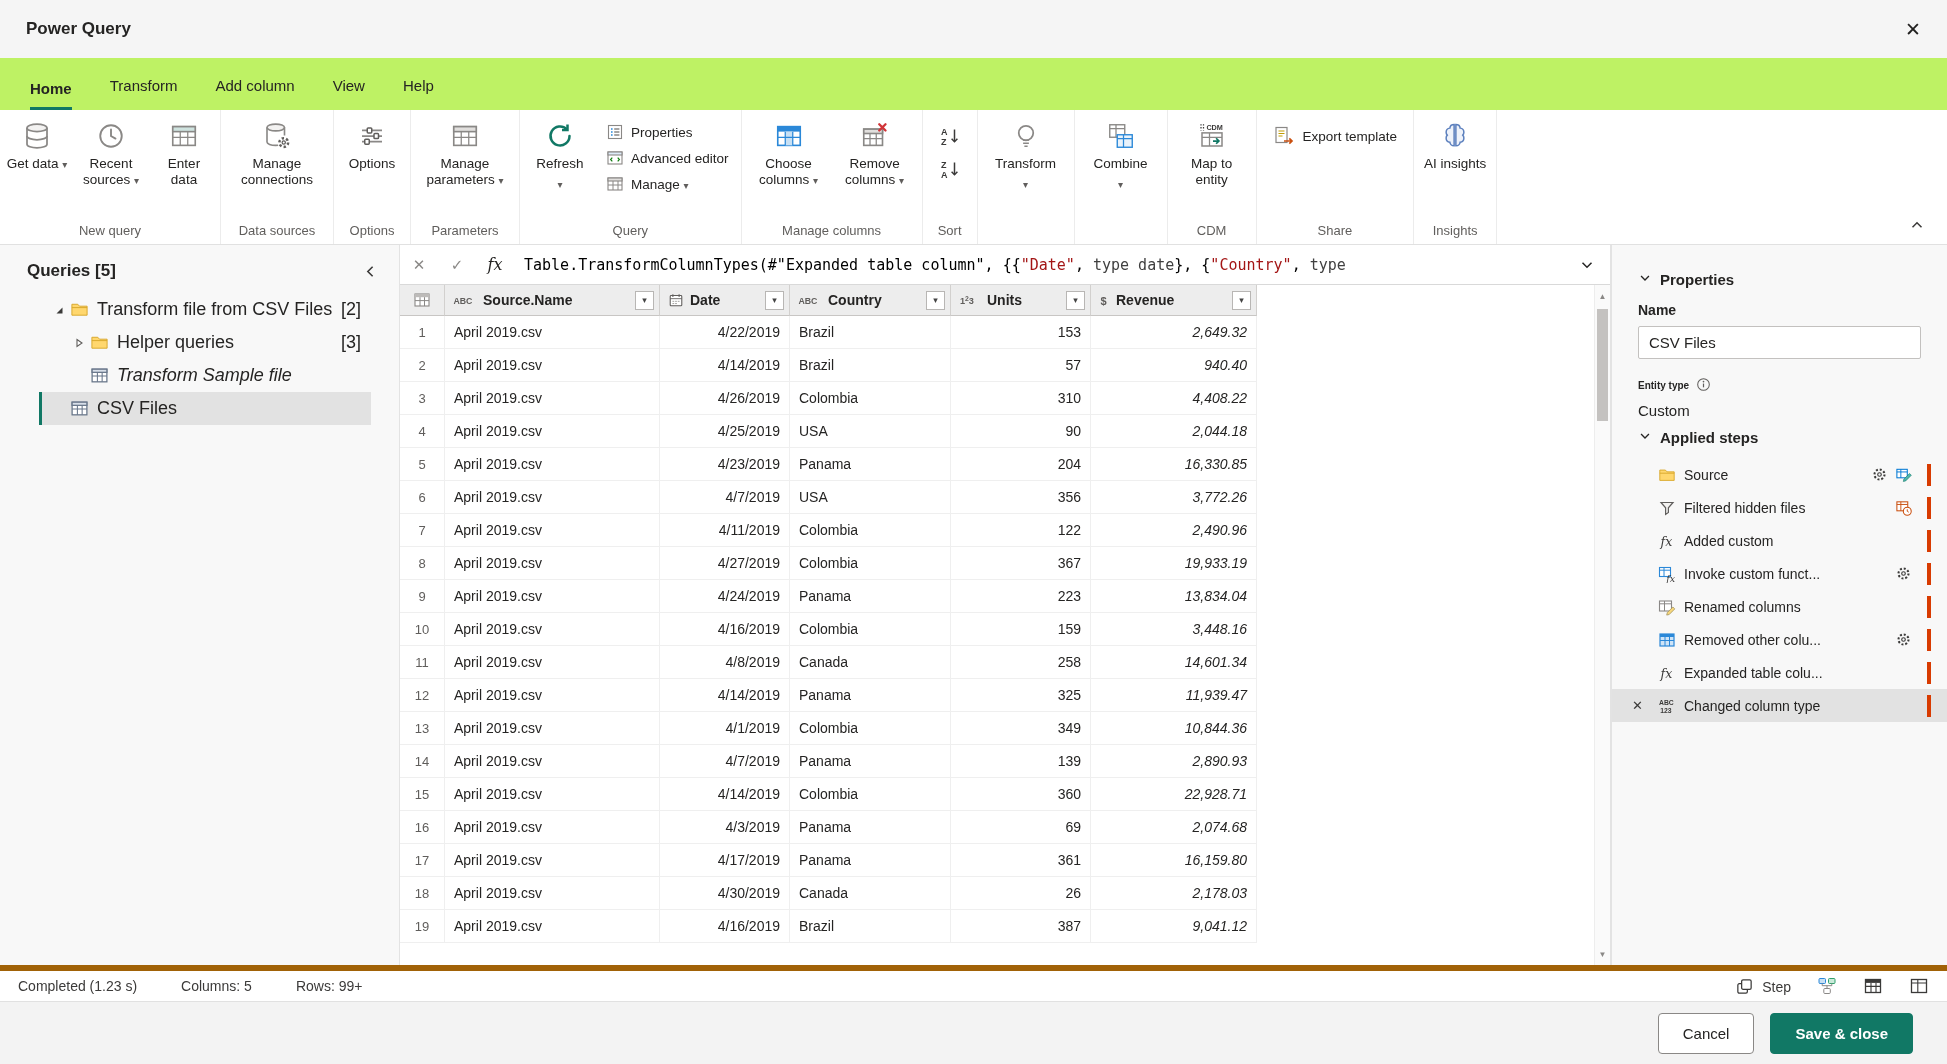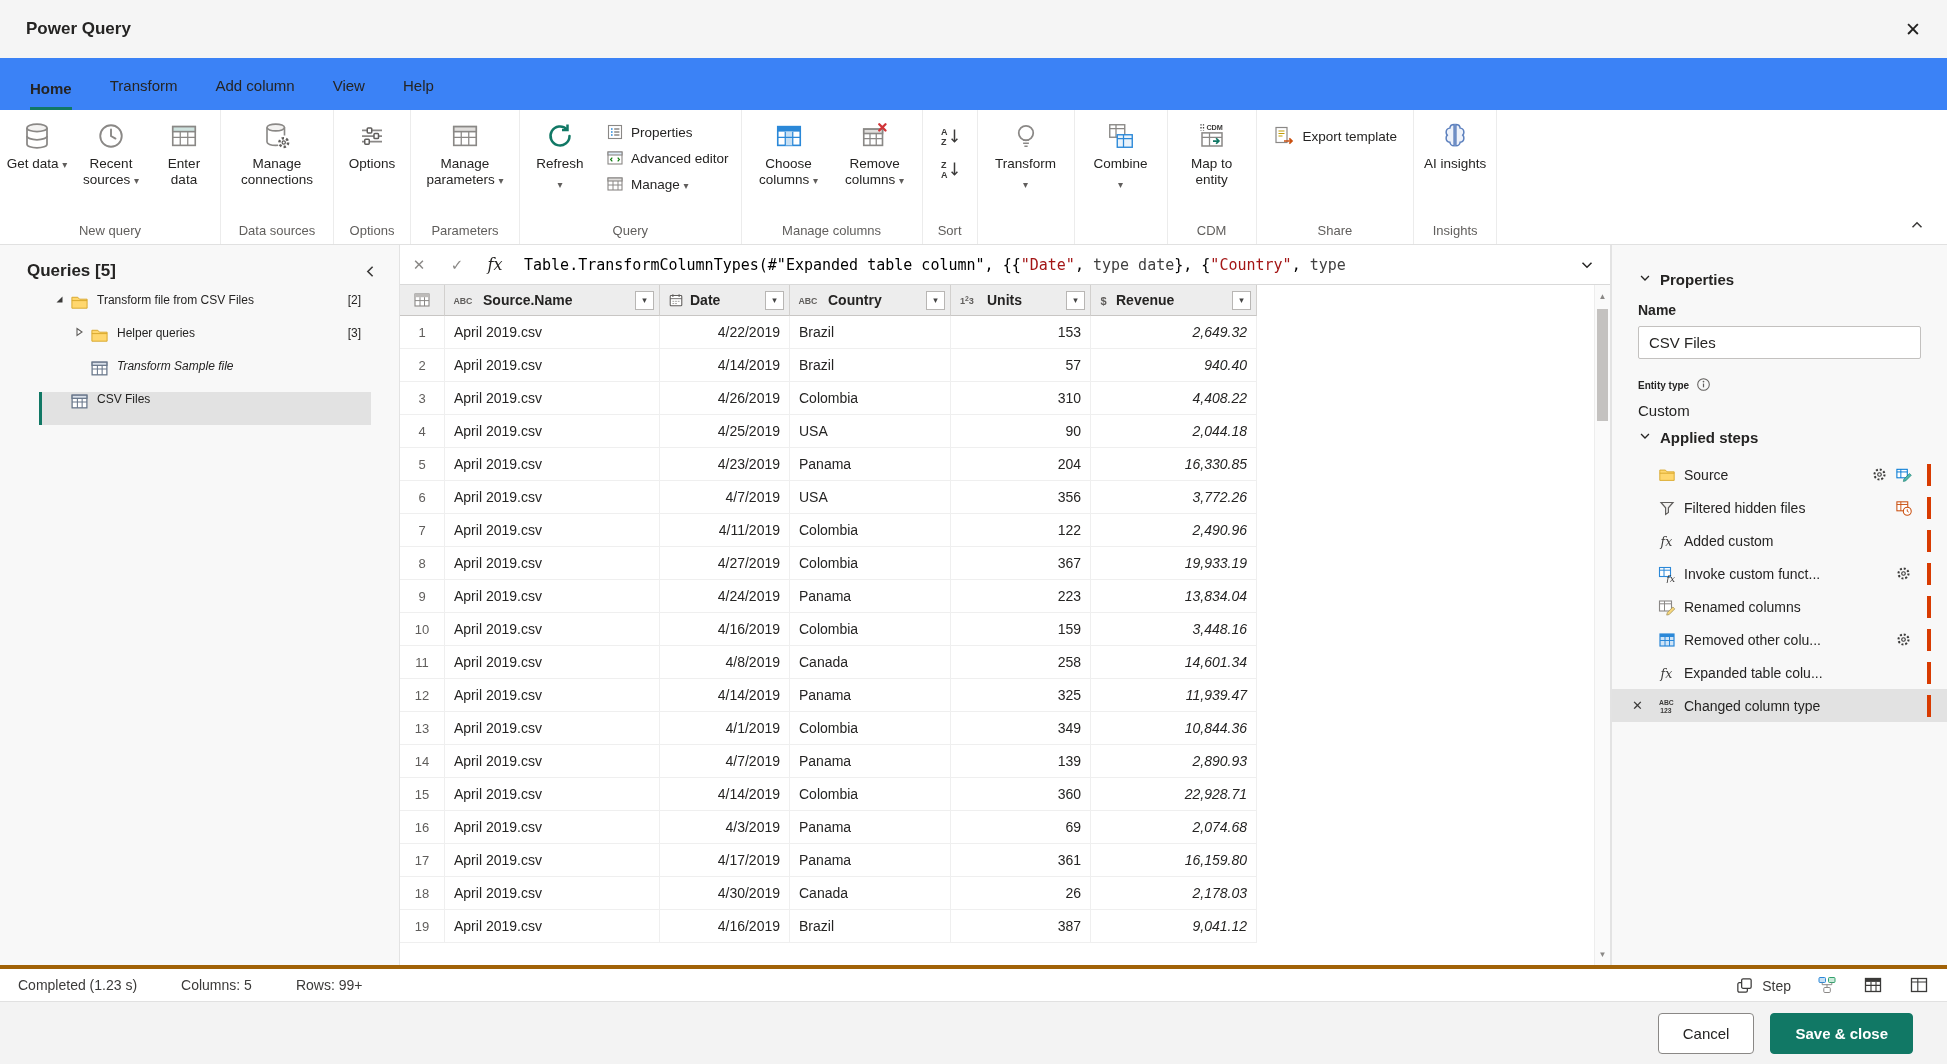--- a/index.html
+++ b/index.html
@@ -10,21 +10,21 @@
   
   .titlebar{height:58px;background:#f5f5f5;display:flex;align-items:center;padding:0 26px;position:relative;flex:none}
   .app-title{font-size:17px;font-weight:600}
   .searchbox{position:absolute;left:50%;top:11px;transform:translateX(-50%);width:735px;height:37px;
     background:#f8f8f8;border:1px solid #bdbdbd;border-radius:4px;display:flex;align-items:center;padding:0 12px;gap:10px}
   .s-input{flex:1;border:none;background:transparent;outline:none;font-size:15px;color:#252423;font-family:inherit}
   .s-input::placeholder{color:#5f5d5b}
   .win-close{margin-left:auto;font-size:19px;color:#201f1e}
 
   
-  .menubar{height:52px;background:#3b82f6;display:flex;align-items:flex-end;gap:38px;padding:0 30px;flex:none}
+  .menubar{height:52px;background:#bef264;display:flex;align-items:flex-end;gap:38px;padding:0 30px;flex:none}
   .tab{font-size:15px;padding-bottom:13px;color:#252423;border-bottom:3px solid transparent}
   .tab.active{font-weight:700;padding-bottom:10px;border-bottom:3px solid #117865}
 
   
   .ribbon{height:135px;background:#fff;border-bottom:1px solid #e1e1e1;position:relative;flex:none}
   .rgroups{display:flex;height:100%}
   .rgroup{display:flex;flex-direction:column;border-right:1px solid #ececec;padding:6px 4px 2px}
   .rbody{flex:1;display:flex;align-items:flex-start}
   .rlabel{height:24px;display:flex;align-items:center;justify-content:center;font-size:13px;color:#605e5c;white-space:nowrap;padding:0 8px}
   .rbtn{display:flex;flex-direction:column;align-items:center;text-align:center;font-size:13.5px;line-height:16px;color:#252423;padding:5px 2px;gap:5px}
@@ -38,21 +38,21 @@
   .rcollapse{position:absolute;right:22px;bottom:8px}
 
   
   .main{display:flex;height:720px;flex:none;background:#f3f3f3}
 
   
   .qpane{width:400px;background:#f8f8f8;border-right:1px solid #e3e3e3;padding-top:16px;display:flex;flex-direction:column}
   .q-head{display:flex;align-items:center;padding:0 20px 12px 27px}
   .q-title{font-size:17px;font-weight:600}
   .q-collapse{margin-left:auto;display:flex}
-  .trow{position:relative;height:33px;display:flex;margin-left:39px;margin-right:28px;padding-right:10px;font-size:12px}
+  .trow{position:relative;height:33px;display:flex;align-items:center;margin-left:39px;margin-right:28px;padding-right:10px;font-size:18px}
   .trow.sel{background:#e2e2e2}
   .trow.sel::before{content:"";position:absolute;left:0;top:0;bottom:0;width:3px;background:#117865}
   .t-sp{display:inline-block;flex:none}
   .t-arr{width:16px;display:flex;justify-content:center;flex:none}
   .t-ic{margin:0 8px 0 3px;display:flex;flex:none}
   .t-lab{white-space:nowrap;overflow:hidden}
   .italic{font-style:italic}
   .t-count{margin-left:auto;color:#252423}
 
   
@@ -98,21 +98,21 @@
   .step{position:relative;height:33px;display:flex;align-items:center;padding:0 16px 0 46px;font-size:14px}
   .step.sel{background:#e2e2e2}
   .step-del{position:absolute;left:20px;top:0;bottom:0;display:flex;align-items:center;font-size:13px;color:#3b3a39}
   .step-ic{margin-right:8px;display:flex;flex:none}
   .step-label{white-space:nowrap;overflow:hidden}
   .step-right{margin-left:auto;display:flex;align-items:center;gap:7px}
   .step-rbtn{display:flex}
   .step-bar{width:4px;height:22px;background:#d83b01;margin-left:8px}
 
   
-  .statusbar{height:36px;background:#fff;border-top:4px solid #a16207;display:flex;align-items:center;gap:44px;
+  .statusbar{height:36px;background:#fff;border-top:6px solid #a16207;display:flex;align-items:center;gap:44px;
     padding:12px 18px;font-size:14px;color:#3b3a39;flex:none}
   .sb-right{margin-left:auto;display:flex;align-items:flex-end;gap:26px}
   .sb-step{display:flex;align-items:center;gap:8px}
   .sb-ic{display:flex}
 
   
   .footer{height:63px;background:#f3f3f3;border-top:1px solid #e1e1e1;display:flex;align-items:center;
     justify-content:flex-end;gap:16px;padding:0 34px;flex:none}
   .btn{height:41px;padding:0 24px;border-radius:4px;font-size:15px;font-family:inherit;display:flex;align-items:center}
   .btn.cancel{background:#fff;border:1px solid #8a8886;color:#252423}

